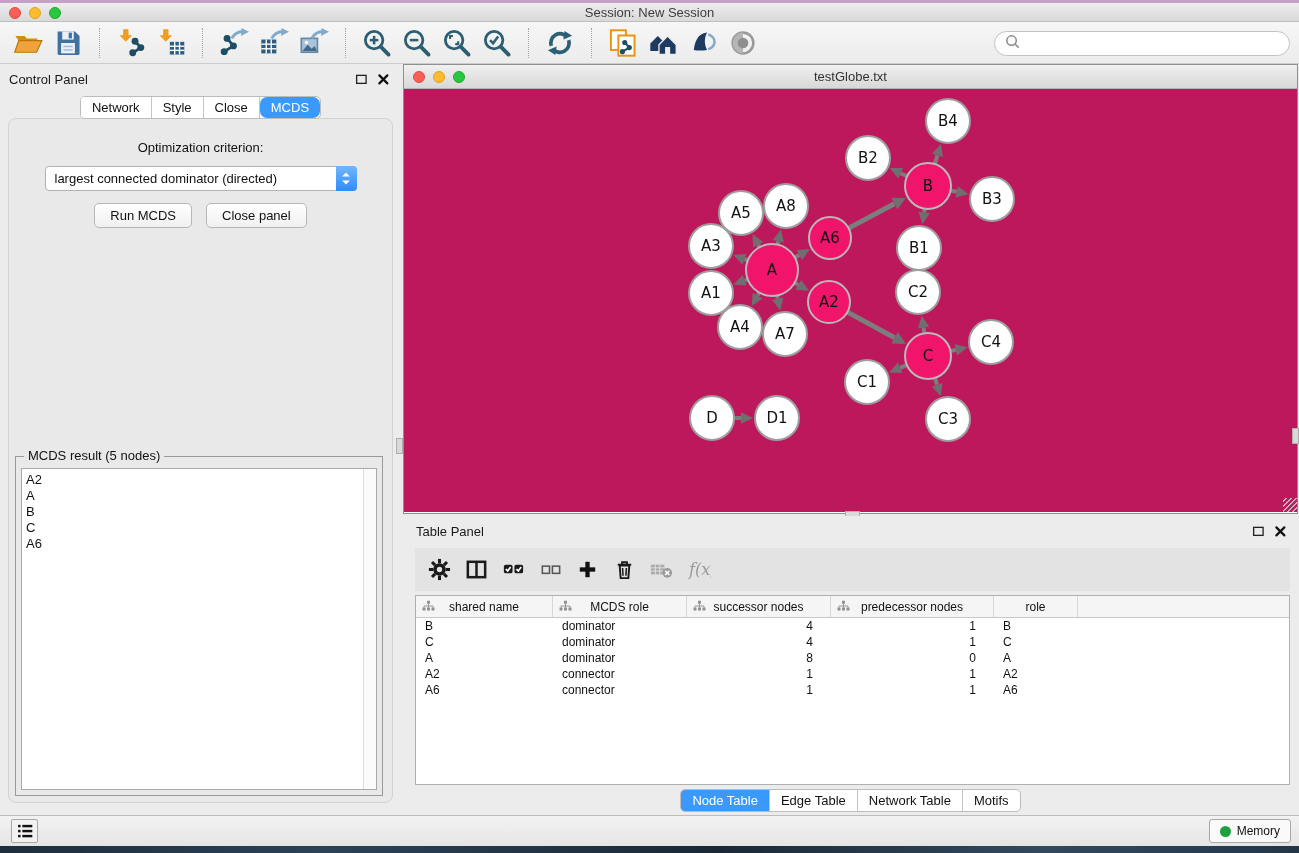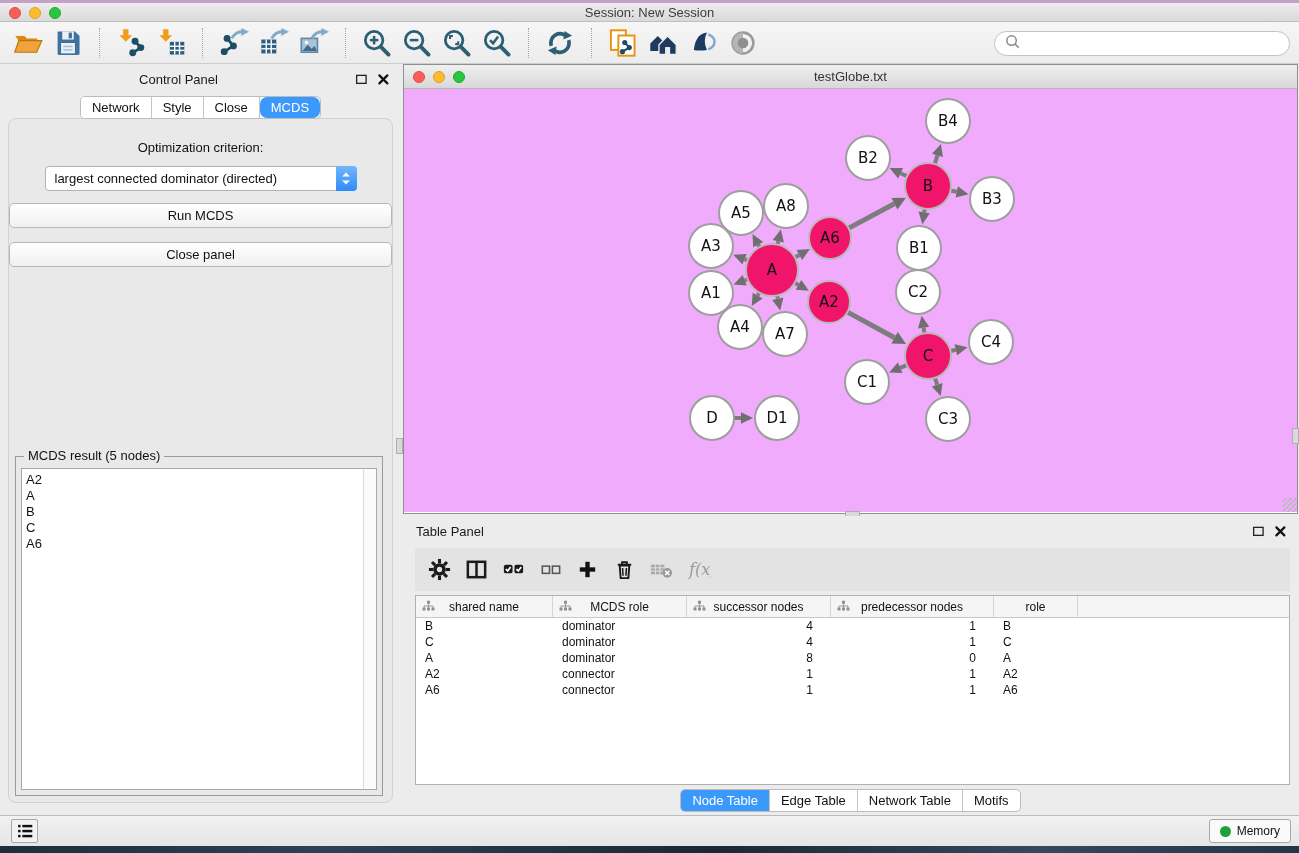--- a/index.html
+++ b/index.html
@@ -25,52 +25,52 @@
   #toolbar-groups { display:flex; align-items:center; }
   .tb-btn { background:none; border:none; padding:1px 2px; margin:0 3px; cursor:default; line-height:0; }
   .tb-sep { width:1px; height:30px; border-left:1px dotted #a5a5a5; margin:0 11px; }
   .search { position:absolute; right:9px; top:9px; width:296px; height:25px; background:#fff;
     border:1px solid #c2c2c2; border-radius:13px; display:flex; align-items:center; padding-left:9px; }
   .search input { border:none; outline:none; flex:1; font-size:13px; background:transparent; height:20px; }
 
   
   .control-panel { position:absolute; left:0; top:64px; width:401px; height:751px; background:#ececec; }
   .cp-titlerow { height:30px; display:flex; align-items:center; padding:0 9px; font-size:13px; color:#1a1a1a; }
-  .cp-titlerow .t { flex:1;text-align:center; }
+  .cp-titlerow .t { flex:1; }
   .panel-btn { width:18px; height:18px; background:none; border:none; line-height:0; margin-left:4px; cursor:default; }
   .tabbar { display:inline-flex; border:1px solid #bcbcbc; border-radius:5px; overflow:hidden; background:#fff; }
   .tab { background:#fff; padding:3px 11px; font-size:13px; border-right:1px solid #c4c4c4; color:#111; cursor:default; white-space:nowrap; }
   .tab:last-child { border-right:none;border-radius:7px; }
   .tab.active { background:#3B99FC; color:#fff; }
   .cp-tabs { display:flex; justify-content:center; margin-top:2px; position:relative; z-index:2; }
   .cp-body { position:absolute; left:8px; top:54px; width:385px; height:685px;
     background:#e9e9e9; border:1px solid #d2d2d2; border-radius:8px; }
   .opt-label { text-align:center; margin-top:21px; font-size:13px; color:#111; }
   .select { width:312px; height:25px; margin:11px auto 0; background:#fff; border:1px solid #b2b2b2;
     border-radius:4px; display:flex; align-items:center; font-size:13px; color:#111; }
   .select .val { flex:1; padding-left:9px; white-space:nowrap; overflow:hidden; }
   .stepper { width:21px; height:25px; margin:-1px -1px 0 0; background:linear-gradient(#72b6fd,#2e8bfb);
     border-radius:0 4px 4px 0; display:flex; align-items:center; justify-content:center; }
-  .btn-row { display:flex; justify-content:center; gap:14px; margin-top:12px;flex-direction:column; }
+  .btn-row { display:flex; justify-content:center; gap:14px; margin-top:12px; }
   .btn { background:linear-gradient(#ffffff,#f0f0f0); border:1px solid #b7b7b7; border-radius:5px;
     padding:4px 15px; font-size:13px; color:#111; font-family:inherit; cursor:default; }
   .result-group { position:absolute; left:6px; top:337px; width:368px; height:340px; border:1px solid #9a9a9a; }
   .legend { position:absolute; top:-9px; left:8px; background:#e9e9e9; padding:0 4px; font-size:13px; color:#111; }
   .result-box { position:absolute; left:5px; top:11px; right:5px; bottom:5px; border:1px solid #a9a9a9;
     background:#fff; display:flex; }
   .result-items { flex:1; padding:3px 0 0 4px; font-size:13px; line-height:16px; color:#111; }
   .result-scroll { width:13px; background:#fbfbfb; border-left:1px solid #ddd; }
 
   
   .net-window { position:absolute; left:403px; top:64px; width:895px; height:450px;
     border:1px solid #8f8f8f; background:#fff; }
   .net-title { height:24px; background:linear-gradient(#f0f0f0,#d8d8d8); border-bottom:1px solid #b5b5b5;
     position:relative; display:flex; align-items:center; justify-content:center; font-size:13px; color:#333; }
   .net-title .lights { position:absolute; left:9px; top:6px; }
-  .canvas { position:relative; height:423px; background:#f0abfc; overflow:hidden;text-align:center; }
+  .canvas { position:relative; height:423px; background:#be185d; overflow:hidden;text-align:center; }
   .grip { position:absolute; right:0; bottom:0; width:14px; height:14px;
     background:repeating-linear-gradient(135deg, transparent 0 2px, #b9b9b9 2px 3.5px); }
   .divider-handle { position:absolute; background:#d9d9d9; border:1px solid #aeaeae; }
   .divider-handle.left { left:396px; top:438px; width:7px; height:16px; }
   .divider-handle.right { left:1292px; top:428px; width:7px; height:16px; }
   .divider-handle.bottom { left:845px; top:511px; width:15px; height:7px; }
 
   
   .table-panel { position:absolute; left:402px; top:516px; width:897px; height:299px; background:#ececec; }
   .tp-titlerow { height:30px; display:flex; align-items:center; padding:0 10px 0 14px; font-size:13px; color:#1a1a1a; }

